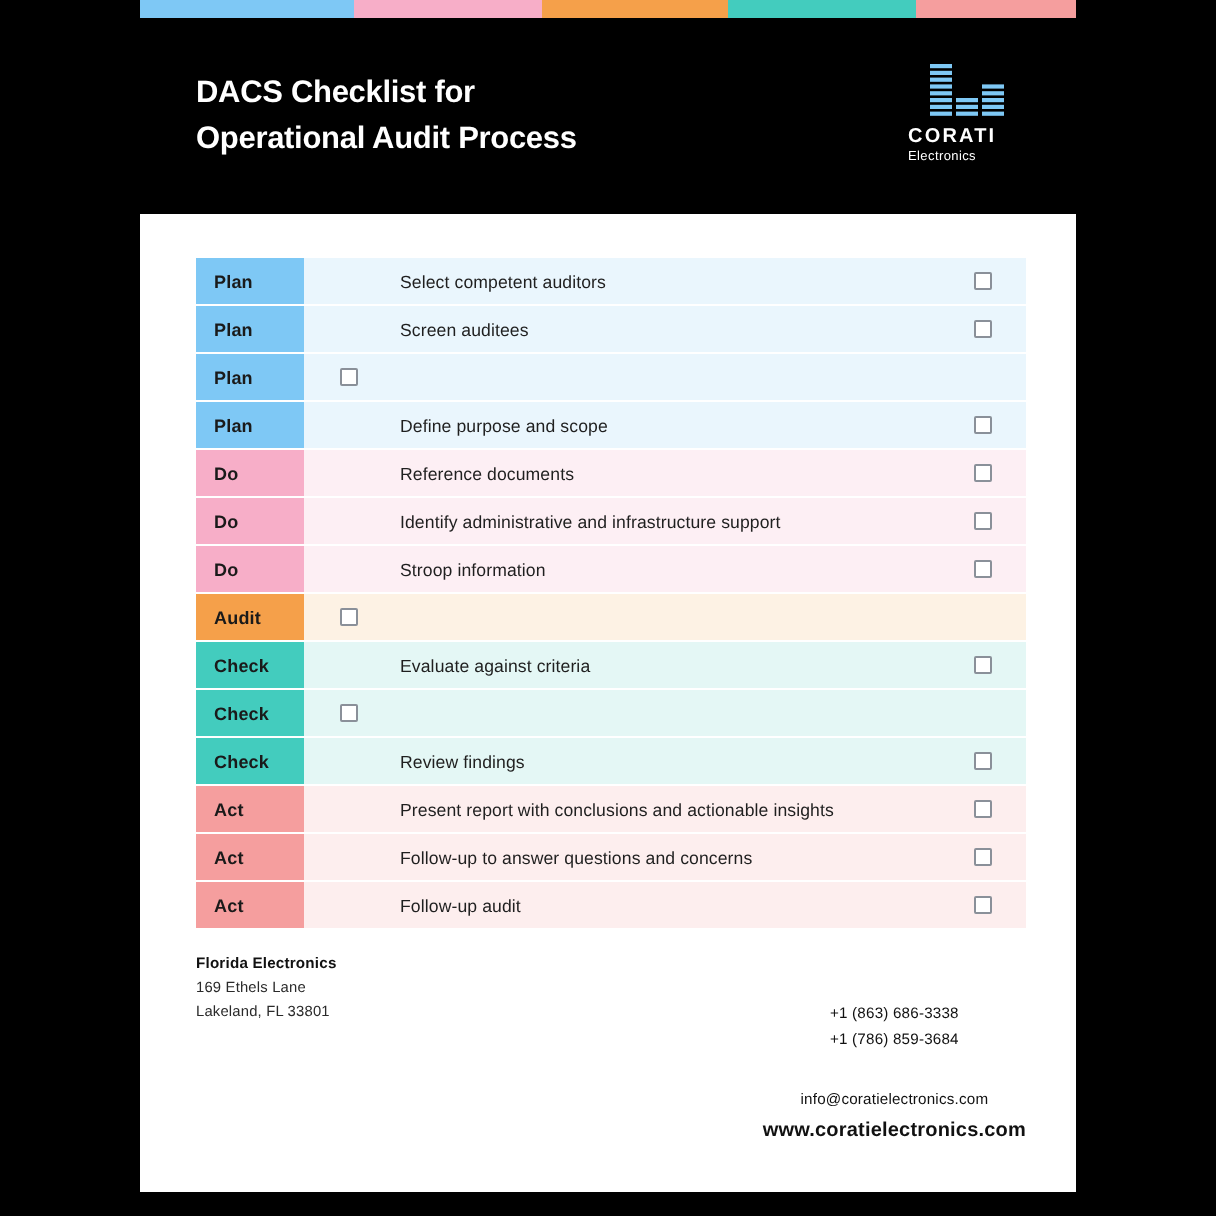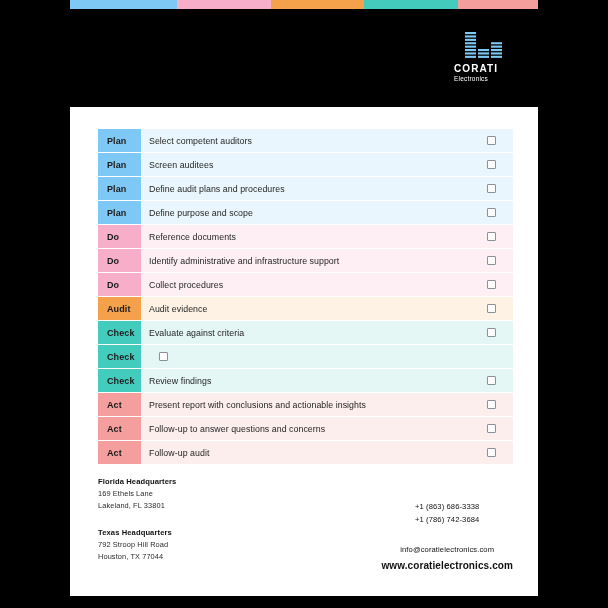--- a/index.html
+++ b/index.html
@@ -91,38 +91,39 @@
   .row {
     display: flex;
     align-items: stretch;
     height: 23px;
     margin-bottom: 0px;
     border-bottom: 1.5px solid #ffffff;
   }
   .row:last-child { border-bottom: none; }
   .tag {
     flex: none;
-    width: 43px;
+    width: 54px;
     display: flex;
     align-items: center;
     padding-left: 9px;
     box-sizing: border-box;
     font-size: 9px;
     font-weight: bold;
     color: #1a1a1a;
     letter-spacing: 0.1px;
   }
   .task {
     flex: 1 1 auto;
     display: flex;
     align-items: center;
     padding-left: 8px;
     font-size: 8.8px;
     color: #1f1f1f;
     letter-spacing: 0.05px;
+    margin-left: 40px;
   }
   .check-cell {
     flex: none;
     width: 44px;
     display: flex;
     align-items: center;
     justify-content: center;
   }
   .checkbox {
     width: 9px;
@@ -190,20 +191,22 @@
 
     <div class="color-strip">
         <span style="background: rgb(126, 200, 245); width: 22.9%;"></span>
         <span style="background: rgb(247, 174, 200); width: 20%;"></span>
         <span style="background: rgb(245, 160, 74); width: 20%;"></span>
         <span style="background: rgb(67, 204, 190); width: 20%;"></span>
         <span style="background: rgb(245, 158, 158); width: 17.1%;"></span>
       </div>
 
     <div class="header">
+      <div class="header-title">DACS Checklist for
+Operational Audit Process</div>
       <div class="brand">
         <svg class="brand-mark" viewBox="0 0 40 30">
           <g fill="#7EC8F5">
             <rect x="0" y="2" width="11" height="2.1"></rect>
             <rect x="0" y="5.4" width="11" height="2.1"></rect>
             <rect x="0" y="8.8" width="11" height="2.1"></rect>
             <rect x="0" y="12.2" width="11" height="2.1"></rect>
             <rect x="0" y="15.6" width="11" height="2.1"></rect>
             <rect x="0" y="19" width="11" height="2.1"></rect>
             <rect x="0" y="22.4" width="11" height="2.1"></rect>
@@ -233,21 +236,20 @@
         </div>
         <div class="row" style="background: rgb(234, 246, 253);">
           <div class="tag" style="background: rgb(126, 200, 245);">Plan</div>
           <div class="task">Screen auditees</div>
           <div class="check-cell">
             <div class="checkbox"></div>
           </div>
         </div>
         <div class="row" style="background: rgb(234, 246, 253);">
           <div class="tag" style="background: rgb(126, 200, 245);">Plan</div>
-          <div class="task">Define audit plans and procedures</div>
           <div class="check-cell">
             <div class="checkbox"></div>
           </div>
         </div>
         <div class="row" style="background: rgb(234, 246, 253);">
           <div class="tag" style="background: rgb(126, 200, 245);">Plan</div>
           <div class="task">Define purpose and scope</div>
           <div class="check-cell">
             <div class="checkbox"></div>
           </div>
@@ -261,28 +263,27 @@
         </div>
         <div class="row" style="background: rgb(253, 239, 244);">
           <div class="tag" style="background: rgb(247, 174, 200);">Do</div>
           <div class="task">Identify administrative and infrastructure support</div>
           <div class="check-cell">
             <div class="checkbox"></div>
           </div>
         </div>
         <div class="row" style="background: rgb(253, 239, 244);">
           <div class="tag" style="background: rgb(247, 174, 200);">Do</div>
-          <div class="task">Collect procedures</div>
+          <div class="task">Stroop information</div>
           <div class="check-cell">
             <div class="checkbox"></div>
           </div>
         </div>
         <div class="row" style="background: rgb(253, 242, 228);">
           <div class="tag" style="background: rgb(245, 160, 74);">Audit</div>
-          <div class="task">Audit evidence</div>
           <div class="check-cell">
             <div class="checkbox"></div>
           </div>
         </div>
         <div class="row" style="background: rgb(228, 247, 245);">
           <div class="tag" style="background: rgb(67, 204, 190);">Check</div>
           <div class="task">Evaluate against criteria</div>
           <div class="check-cell">
             <div class="checkbox"></div>
           </div>
@@ -318,31 +319,26 @@
           <div class="tag" style="background: rgb(245, 158, 158);">Act</div>
           <div class="task">Follow-up audit</div>
           <div class="check-cell">
             <div class="checkbox"></div>
           </div>
         </div>
       </div>
 
     <div class="footer">
       <div class="addr-block addr-1">
-        <div class="addr-title">Florida Headquarters</div>
+        <div class="addr-title">Florida Electronics</div>
         <div class="addr-line">169 Ethels Lane</div>
         <div class="addr-line">Lakeland, FL 33801</div>
       </div>
-      <div class="addr-block addr-2">
-        <div class="addr-title">Texas Headquarters</div>
-        <div class="addr-line">792 Stroop Hill Road</div>
-        <div class="addr-line">Houston, TX 77044</div>
-      </div>
       <div class="contact-block">
         <div class="contact-phone first">+1 (863) 686-3338</div>
-        <div class="contact-phone">+1 (786) 742-3684</div>
+        <div class="contact-phone">+1 (786) 859-3684</div>
         <div class="contact-email">info@coratielectronics.com</div>
         <div class="contact-web">www.coratielectronics.com</div>
       </div>
     </div>
 
   </div>
 </div>
 
 </body></html>

